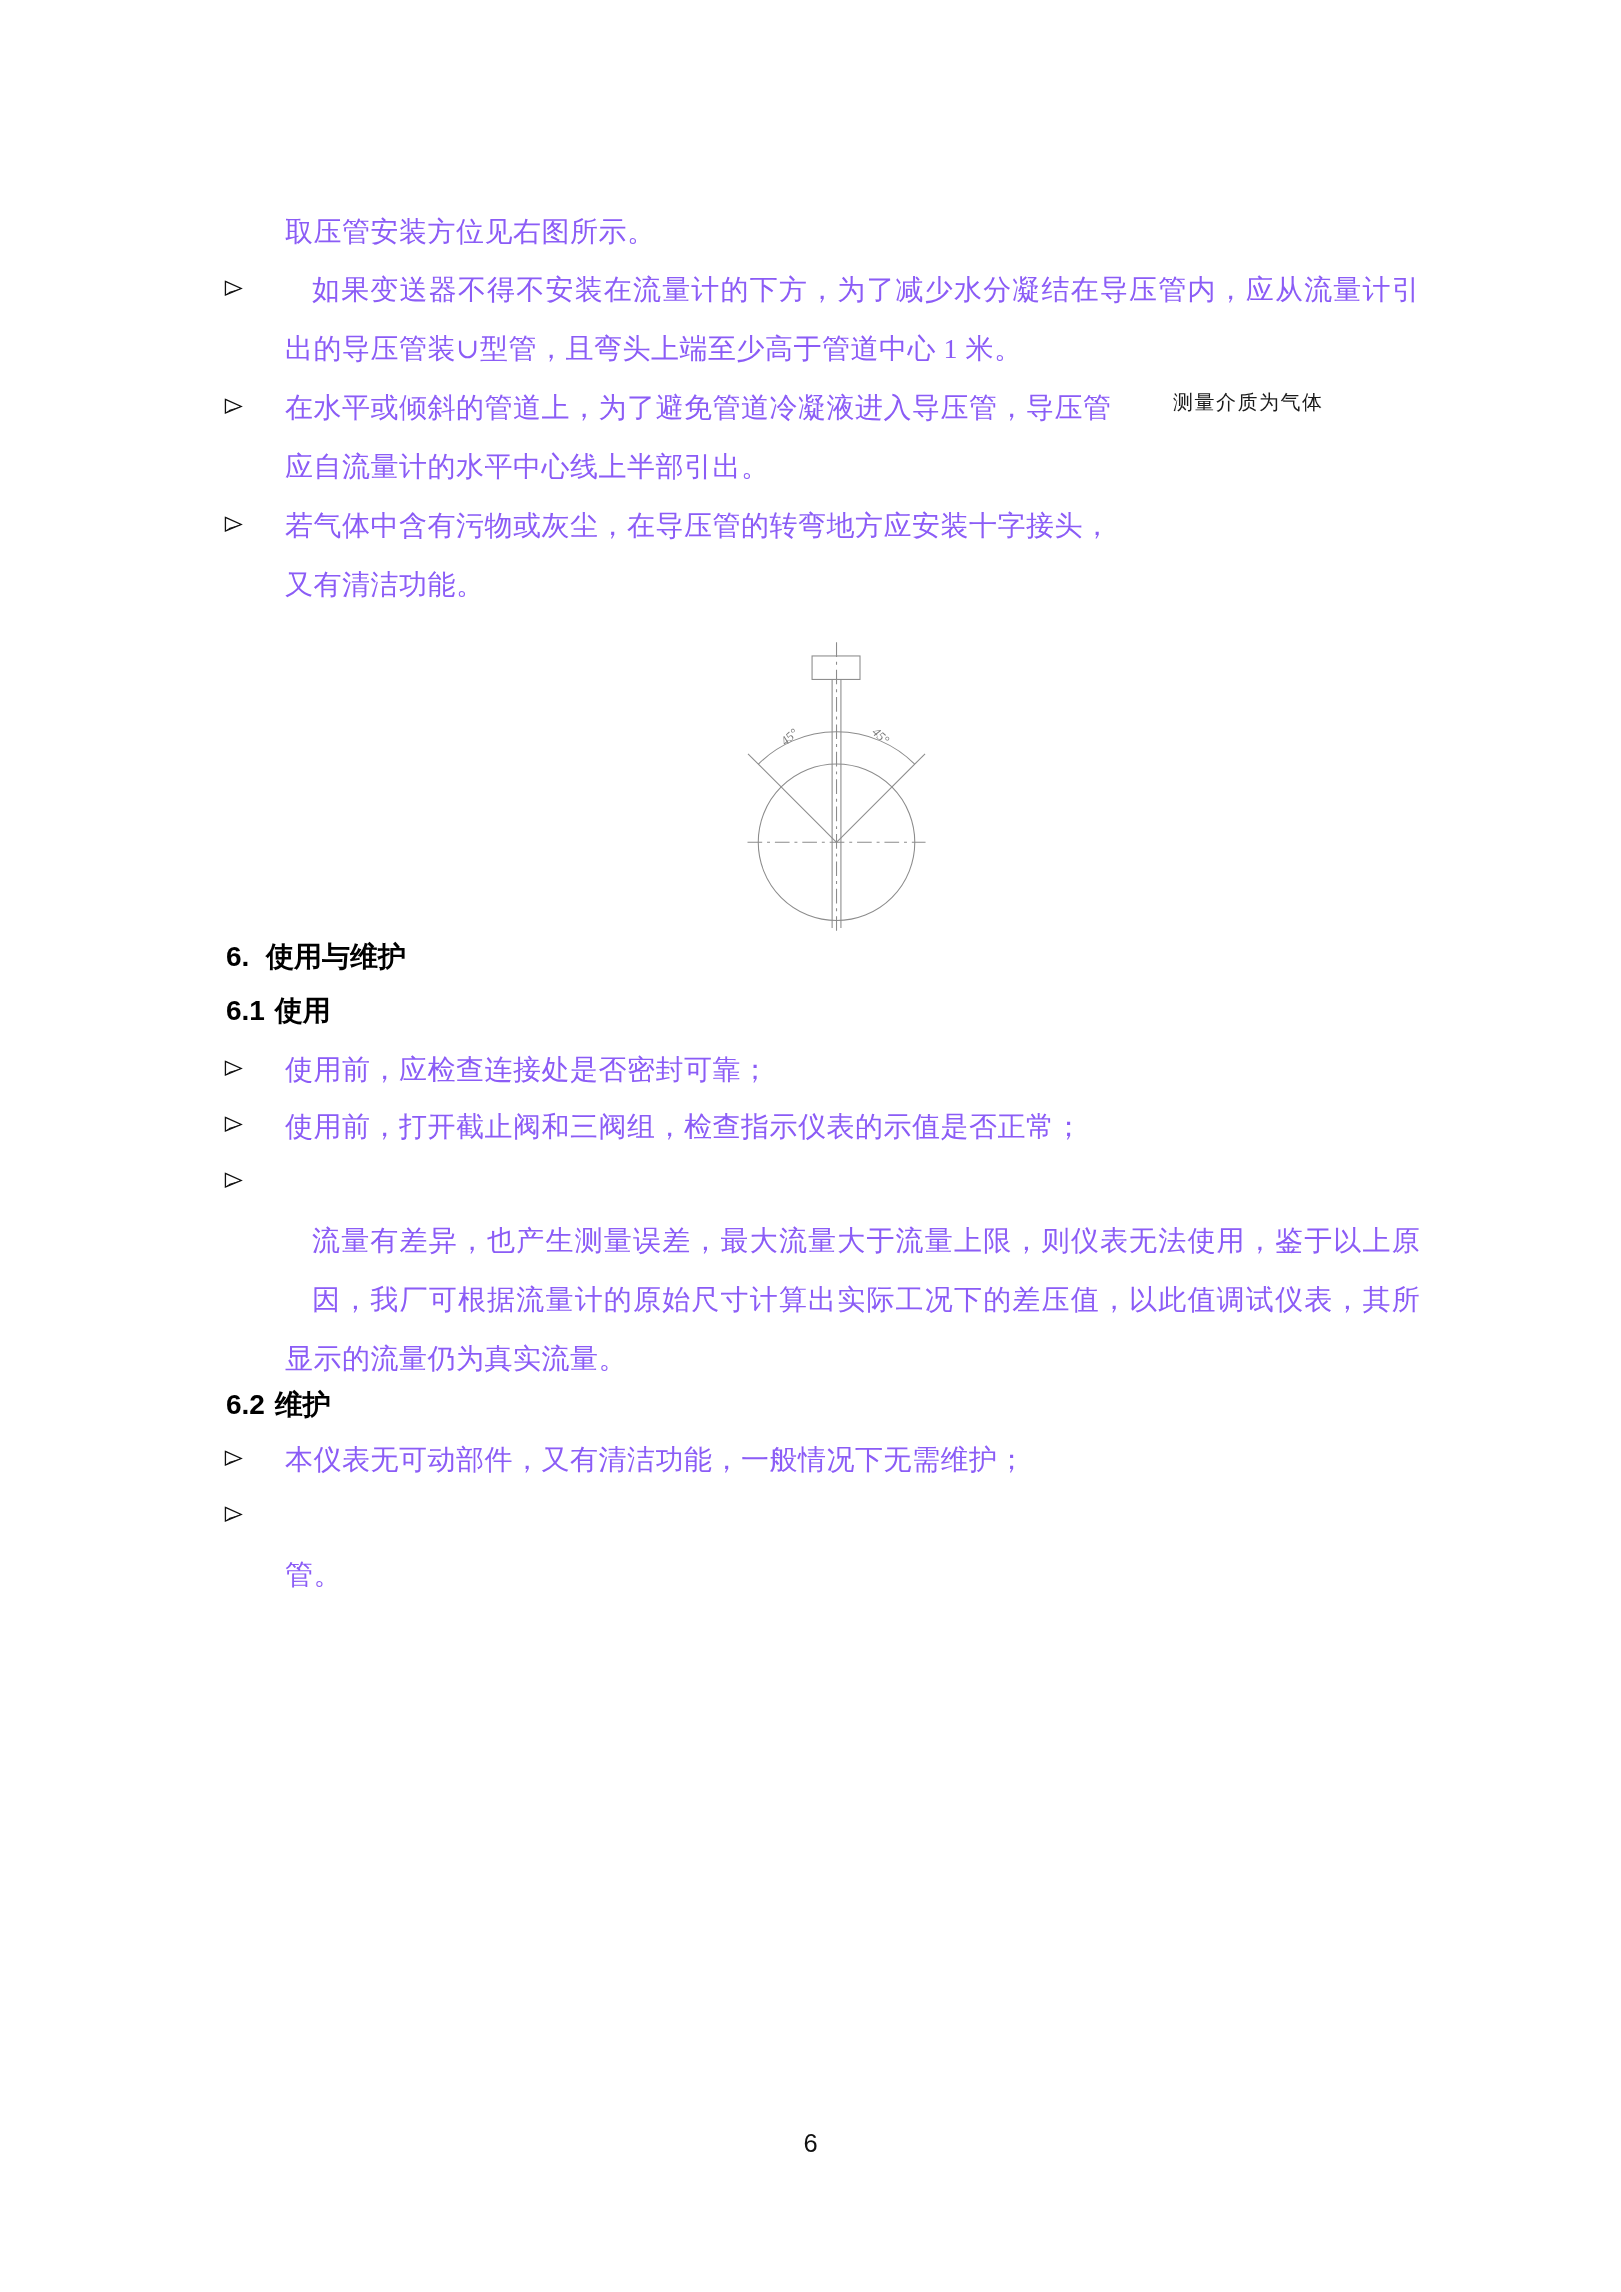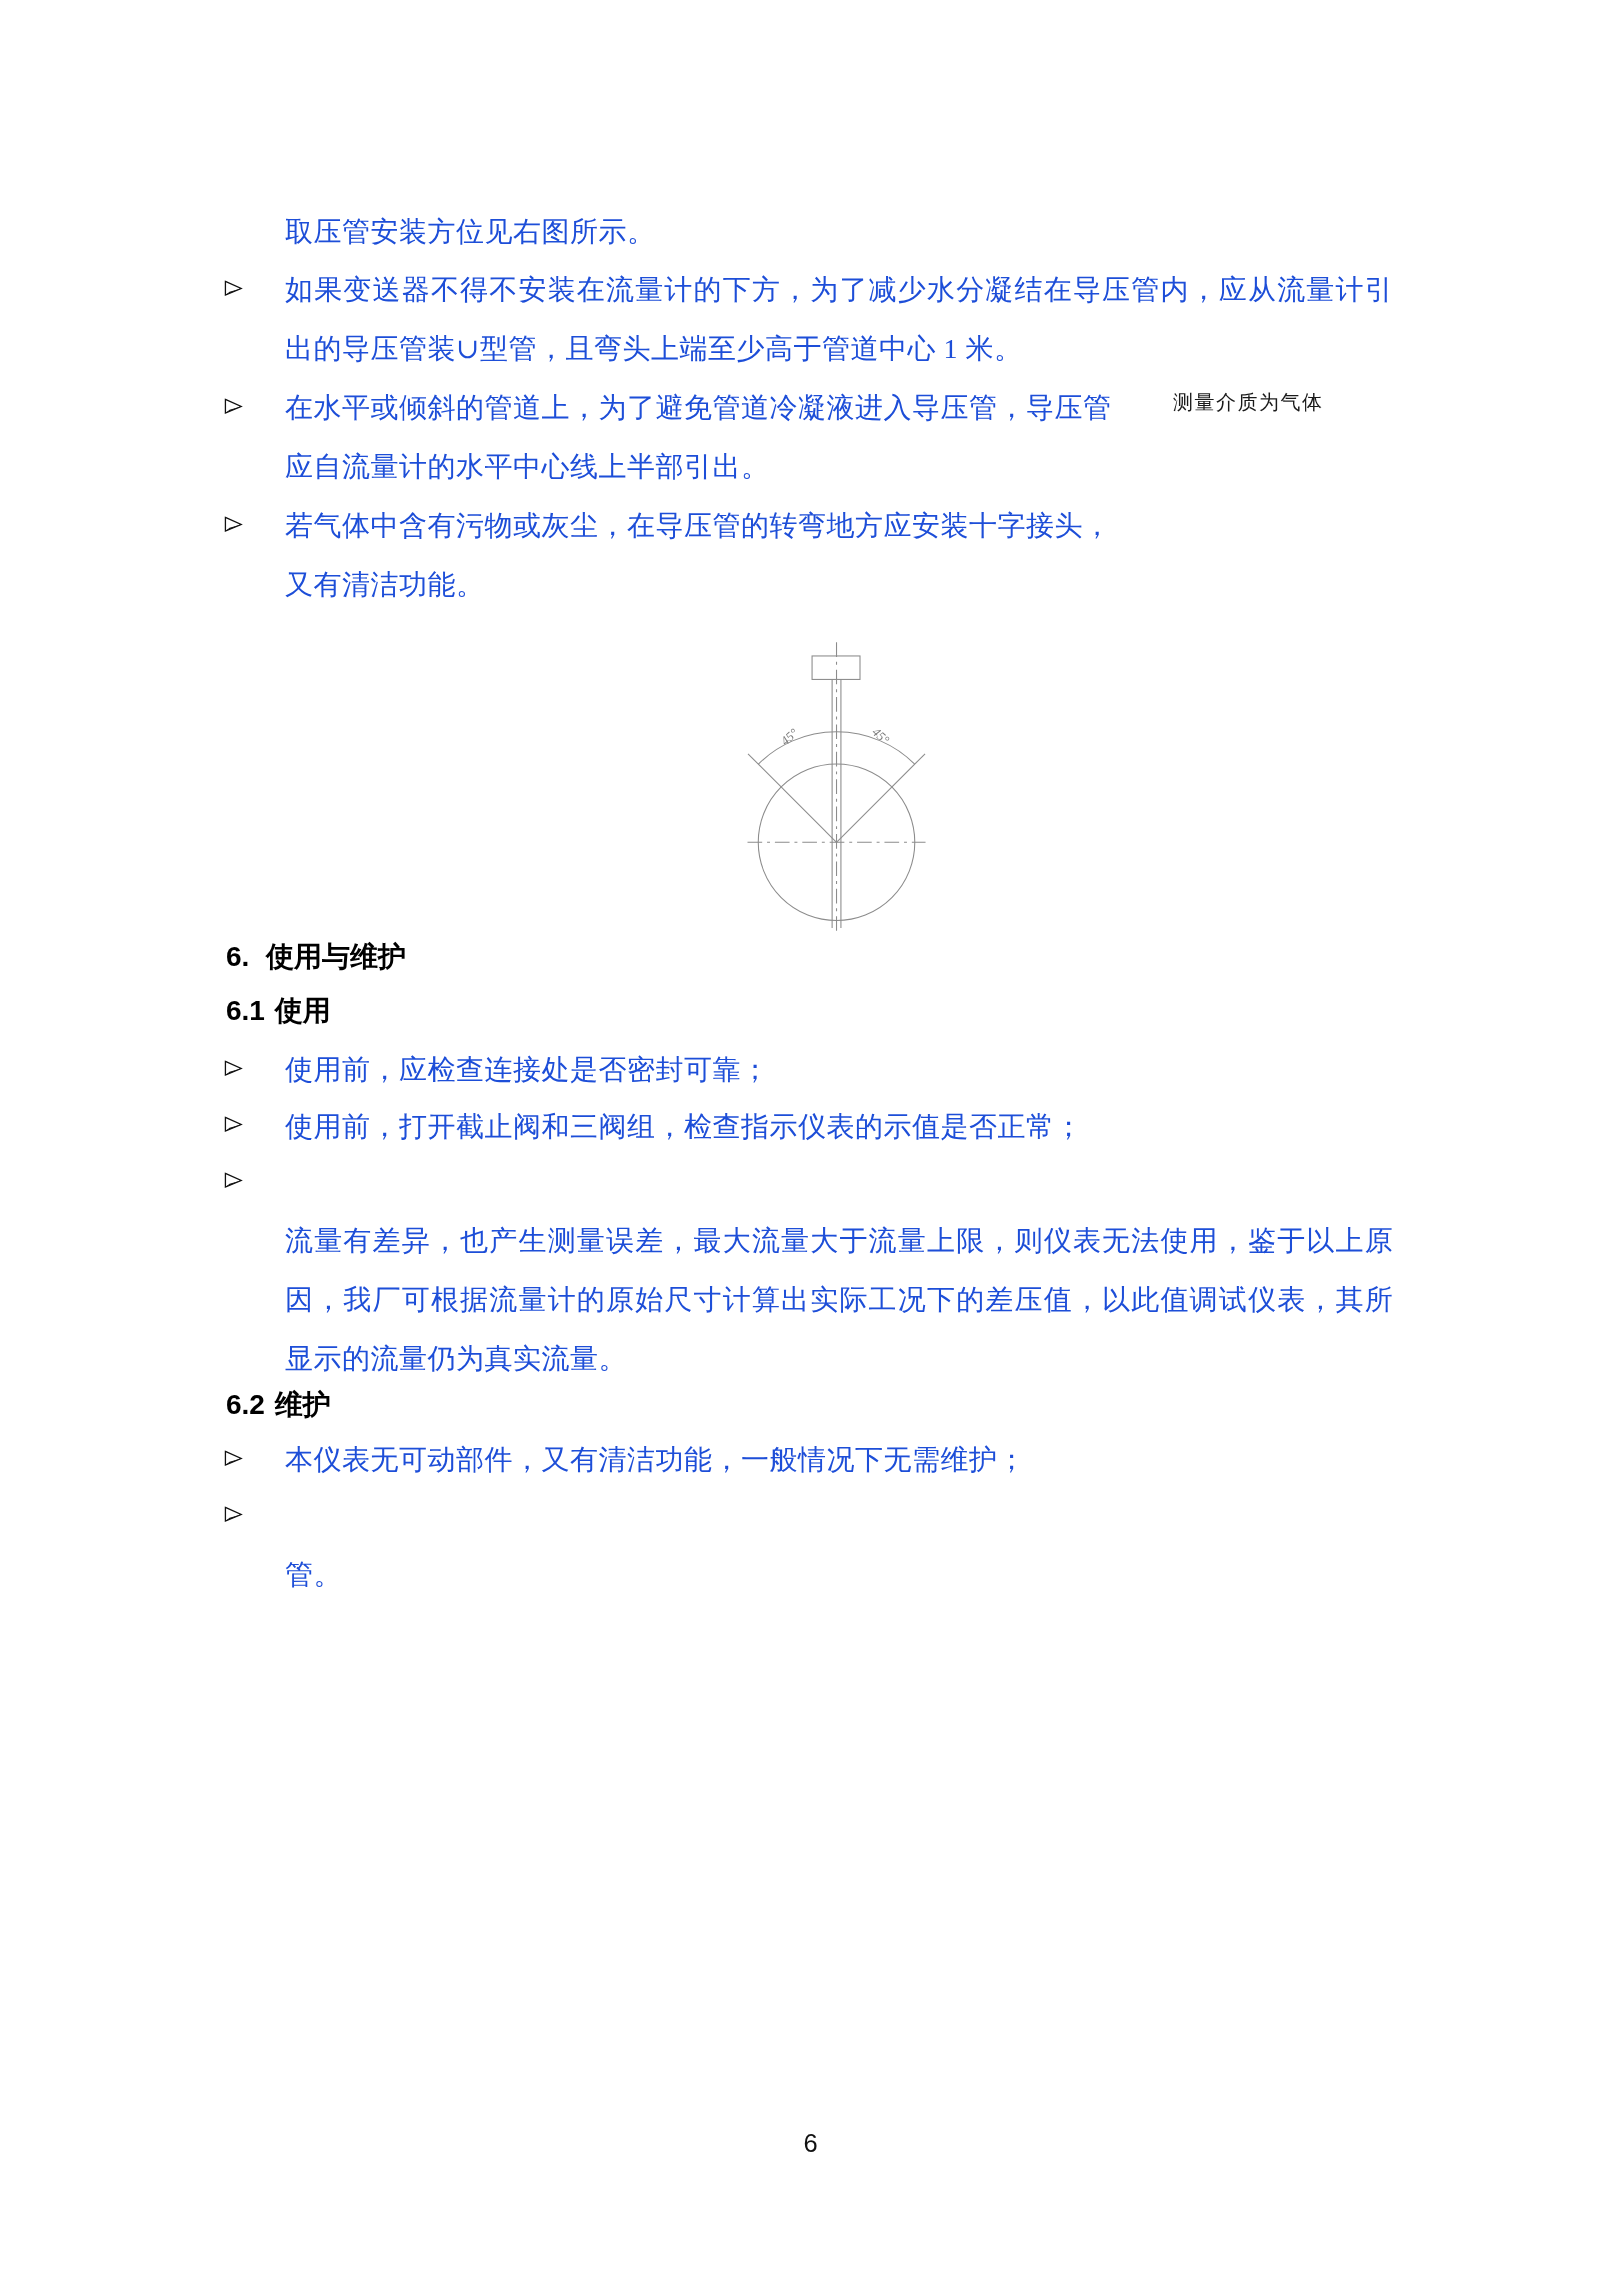--- a/index.html
+++ b/index.html
@@ -12,28 +12,29 @@
     font-family:"Liberation Serif","DejaVu Serif",serif;
     color:#1f1f1f;
   }
   .tline{
     position:absolute;
     left:285px;
     font-size:28px;
     line-height:33px;
     white-space:nowrap;
     letter-spacing:0.5px;
-    color:#1d4ed8;
+    color:#8b5cf6;
   }
   .jline{
     white-space:normal;
     width:1108px;
     text-align:justify;
     text-align-last:justify;
     letter-spacing:0.3px;
+    margin-left:27px;
   }
   .bullet-mark{
     position:absolute;
     left:224px;
     width:18.6px;height:16.7px;
   }
   .heading{
     position:absolute;
     left:226px;
     font-family:"Liberation Sans","DejaVu Sans",sans-serif;

